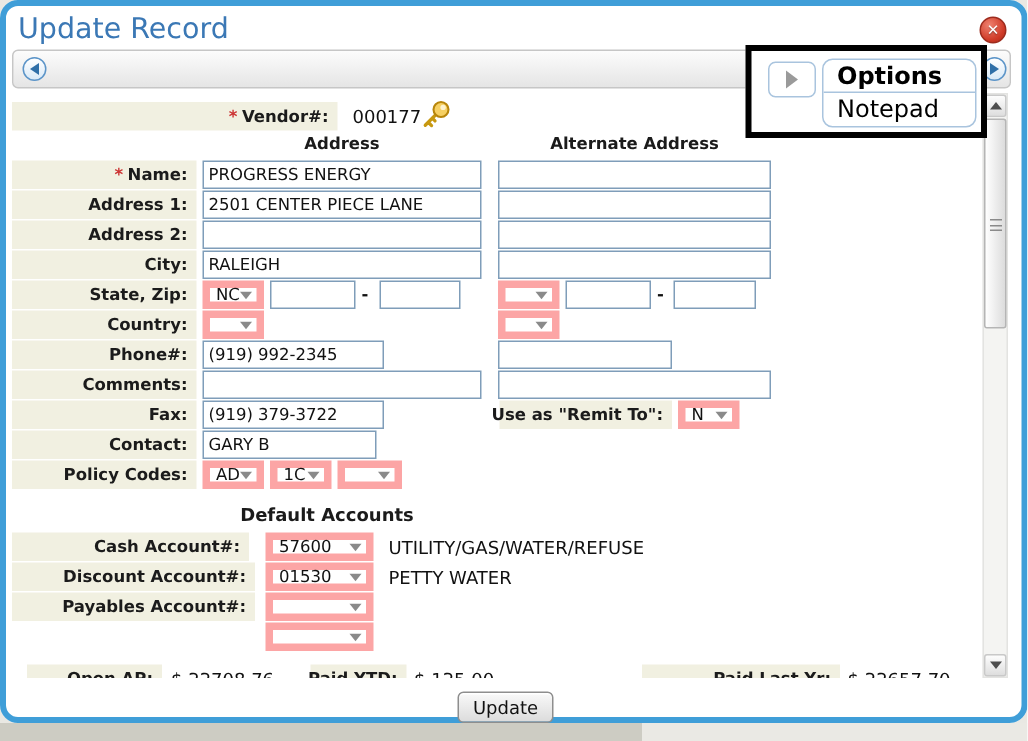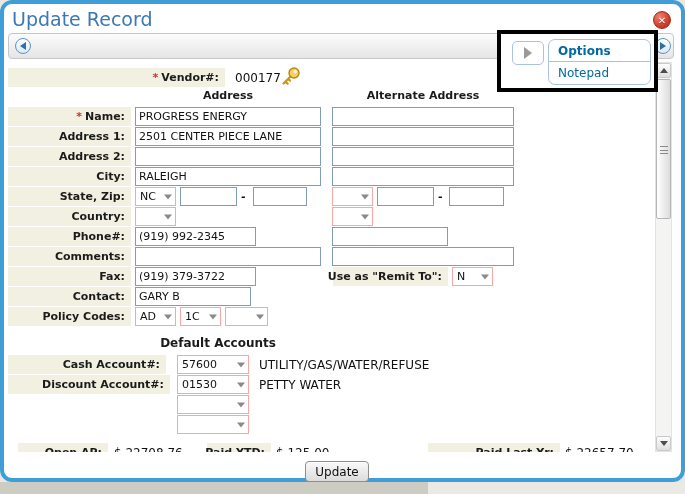--- a/index.html
+++ b/index.html
@@ -54,21 +54,21 @@
     position:absolute; height:19px; background:#f1f0e1;
     display:flex; align-items:center; justify-content:flex-end; padding-right:6px;
     font-size:11px; font-weight:bold; color:#1b1b1b; white-space:nowrap;
   }
   .req { color:#cc3333; margin-right:3px; font-weight:bold; }
   .inp {
     position:absolute; height:19px; border:1px solid #7f9db9; background:#fff;
     font:11px "DejaVu Sans", sans-serif; padding:0 3px; color:#111; outline:none;
   }
   .dd {
-    position:absolute; height:19px; border:1px solid #fca5a5; background:#fff;
+    position:absolute; height:19px; border:5px solid #fca5a5; background:#fff;
     font-size:11px; color:#111; display:flex; align-items:center; padding-left:4px; cursor:pointer;
   }
   .dd .arr {
     position:absolute; right:3px; top:50%; transform:translateY(-50%);
     width:0; height:0; border-left:4px solid transparent; border-right:4px solid transparent;
     border-top:5px solid #8a8a8a;
   }
   .ptext { position:absolute; font-size:12px; color:#111; white-space:nowrap; }
   .col-hdr { position:absolute; font-size:11px; font-weight:bold; color:#1b1b1b; text-align:center; }
   .dash { position:absolute; font-size:11px; font-weight:bold; color:#111; }
@@ -108,21 +108,21 @@
   .menu-trigger {
     position:absolute; left:11px; top:7px; width:32px; height:24px;
     border:1px solid #a9c4de; border-radius:5px; background:#fff;
     display:flex; align-items:center; justify-content:center; cursor:pointer;
   }
   .menu-trigger .tri { width:0; height:0; border-top:6px solid transparent; border-bottom:6px solid transparent; border-left:8px solid #9a9a9a; }
   .menu-list {
     position:absolute; left:47px; top:5px; width:103px;
     border:1px solid #a9c4de; border-radius:7px; overflow:hidden; background:#fff;
   }
-  .menu-item { height:22px; line-height:22px; padding-left:9px; font-size:12px; color:#0369a1; cursor:pointer; }
+  .menu-item { height:22px; line-height:22px; padding-left:9px; font-size:16px; color:#000000; cursor:pointer; }
   .menu-item.first { font-weight:bold; border-bottom:1px solid #a9c4de; }
 </style>
 </head>
 <body>
 
 <div class="page">
   <div class="dialog-bg"></div>
 
   <div class="title">Update Record</div>
   <div class="close-btn">✕</div>
@@ -241,20 +241,21 @@
     </div>
     <span class="ptext" style="left:251px;top:296px">UTILITY/GAS/WATER/REFUSE</span>
 
     <div class="lbl-cell" style="left:0;top:313px;width:162px">Discount Account#:</div>
     <div class="dd" style="left:169px;top:313px;width:72px">
       <span>01530</span>
         <span class="arr"></span>
     </div>
     <span class="ptext" style="left:251px;top:316px">PETTY WATER</span>
 
+    <div class="lbl-cell" style="left:0;top:333px;width:162px">Payables Account#:</div>
     <div class="dd" style="left:169px;top:333px;width:72px">
       <span></span>
         <span class="arr"></span>
     </div>
 
     <div class="dd" style="left:169px;top:353px;width:72px">
       <span></span>
         <span class="arr"></span>
     </div>
 

